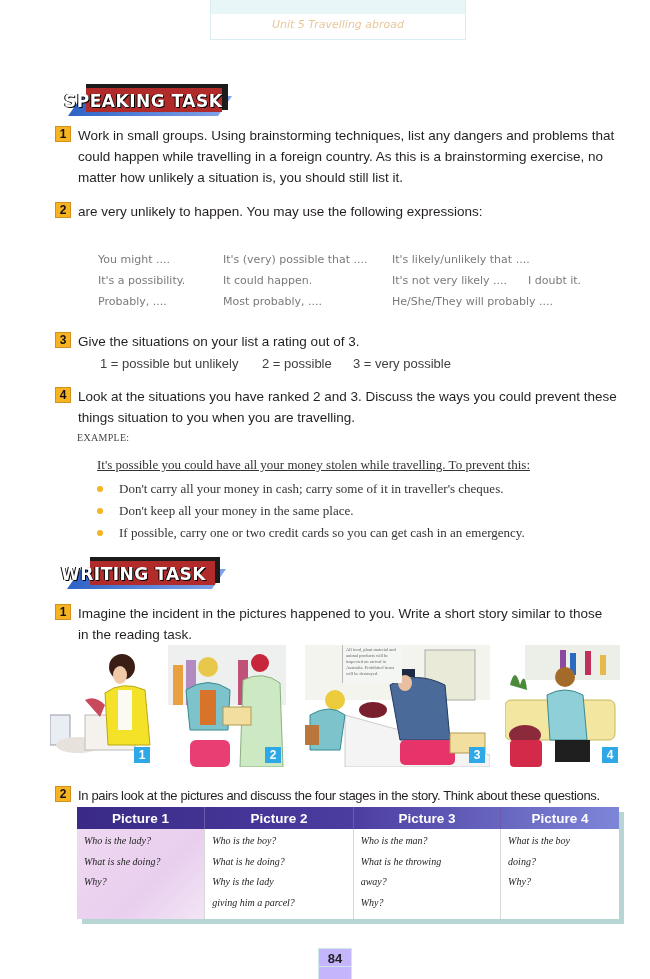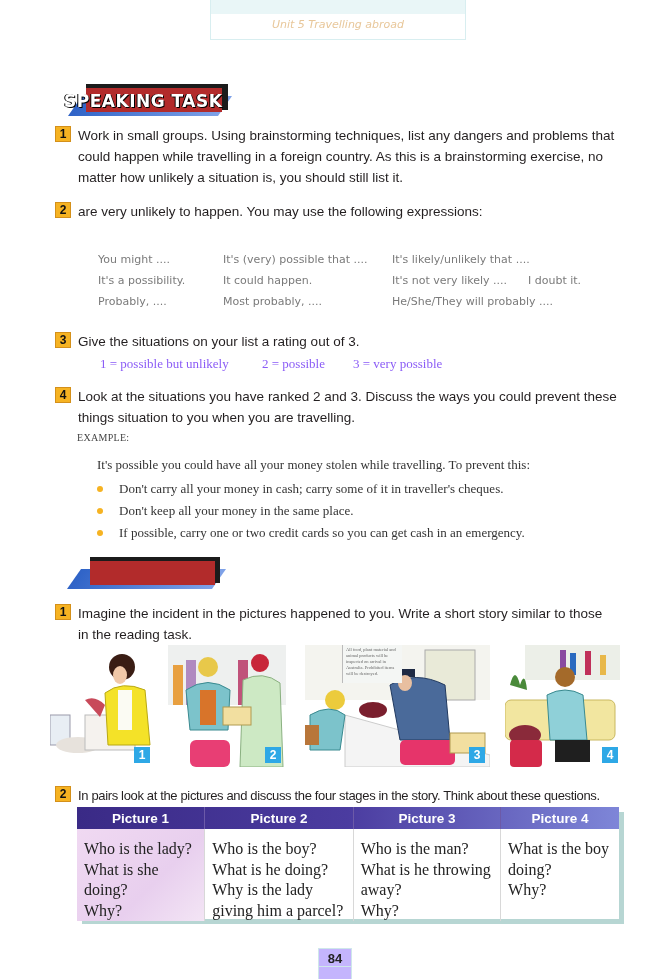--- a/index.html
+++ b/index.html
@@ -34,24 +34,24 @@
   .task { position: absolute; left: 55px; width: 570px; }
   .num {
     position: absolute; left: 0; top: 1px; width: 16px; height: 16px;
     background: #f6b322; border: 1px solid #d4901a;
     font-weight: bold; font-size: 12px; color: #111; text-align: center; line-height: 15px;
   }
   .task-text { margin-left: 23px; font-size: 13.5px; line-height: 21px; color: #231f20; }
 
   .expr-grid { position: absolute; font-family: "DejaVu Sans", sans-serif; font-size: 11px; color: #7a7a7a; }
   .expr { position: absolute; white-space: nowrap; }
-  .rating { position: absolute; font-family: Liberation Serif, serif; font-size: 13px; color: #8b5cf6; white-space: nowrap; }
+  .rating { position: absolute; font-family: Liberation Sans, sans-serif; font-size: 13px; color: #404040; white-space: nowrap; }
 
   .example-label { position: absolute; left: 77px; top: 432px; font-family: "Liberation Serif", serif; font-size: 10px; color: #444; letter-spacing: 0.3px; }
-  .example-intro { position: absolute; left: 97px; top: 457px; font-family: "Liberation Serif", serif; font-size: 13px; color: #333; white-space: nowrap; }
+  .example-intro { position: absolute; left: 97px; top: 457px; font-family: "Liberation Serif", serif; font-size: 13px; color: #333; white-space: nowrap; text-decoration: underline; }
   .bullet-row { position: absolute; left: 97px; font-family: "Liberation Serif", serif; font-size: 13px; color: #333; white-space: nowrap; }
   .bullet-dot { display: inline-block; width: 6px; height: 6px; border-radius: 50%; background: #f6b322; margin-right: 16px; vertical-align: middle; position: relative; top: -1px; }
 
   .pictures { position: absolute; left: 50px; top: 645px; width: 570px; height: 122px; }
   .pic { position: absolute; top: 0; height: 122px; overflow: hidden; }
   .pic-num {
     position: absolute; width: 16px; height: 16px; background: #2ea8e6;
     color: #fff; font-weight: bold; font-size: 12px; text-align: center; line-height: 16px;
   }
   .sign {
@@ -64,23 +64,24 @@
     position: absolute; left: 77px; top: 807px; width: 542px; height: 112px;
     box-shadow: 5px 5px 0 #b7d6d3;
   }
   table.q { border-collapse: collapse; width: 542px; height: 112px; table-layout: fixed; }
   table.q th {
     height: 22px; color: #fff; font-family: "Liberation Sans", sans-serif; font-weight: bold; font-size: 13.5px;
     text-align: center; border-right: 1px solid #6c5aa8;
   }
   table.q thead tr { background: linear-gradient(90deg, #3a2a86 0%, #4b3ca0 50%, #7e86d8 100%); }
   table.q td {
-    vertical-align: top; padding: 10px 6px 0 7px;
-    font-family: "Liberation Serif", serif; font-size: 16px; line-height: 20.5px; color: #222;
+    vertical-align: top; padding: 2px 6px 0 7px;
+    font-family: "Liberation Serif", serif; font-size: 10px; line-height: 20.5px; color: #222;
     border-right: 1px solid #d8d8d8;
+    font-style: italic;
   }
   table.q td:first-child { background: linear-gradient(135deg, #f0d9f2 0%, #e8cfee 60%, #f3e5f5 100%); }
   table.q td:last-child { border-right: none; border-radius: 11px; }
 
   .page-num-box {
     position: absolute; left: 318px; top: 948px; width: 34px; height: 31px;
     border: 1px solid #cfe7ea; border-bottom: none; background: #c4b5fd;
   }
   .page-num-box::after { content: ""; position: absolute; left: 0; right: 0; top: 17px; border-top: 1px solid #cfe7ea; }
   .page-num { position: absolute; left: 0; right: 0; top: 2px; text-align: center; font-weight: bold; font-size: 13px; color: #222; }
@@ -155,20 +156,21 @@
   <span class="bullet-dot"></span><span>Don't keep all your money in the same place.</span>
 </div>
 <div class="bullet-row" style="top:525px;">
   <span class="bullet-dot"></span><span>If possible, carry one or two credit cards so you can get cash in an emergency.</span>
 </div>
 
 <div class="banner" style="left:55px; top:557px; width:175px;">
   <div class="blue" style="width:145px; left:12px;"></div>
   <div class="black" style="left:35px; width:130px;"></div>
   <div class="red" style="left:35px; width:125px;"></div>
+  <div class="label" style="left:6px;">WRITING TASK</div>
 </div>
 
 <div class="task" style="top:603px;">
   <div class="num">1</div>
   <div class="task-text">
     <div>Imagine the incident in the pictures happened to you. Write a short story similar to those</div>
     <div>in the reading task.</div>
   </div>
 </div>
 

